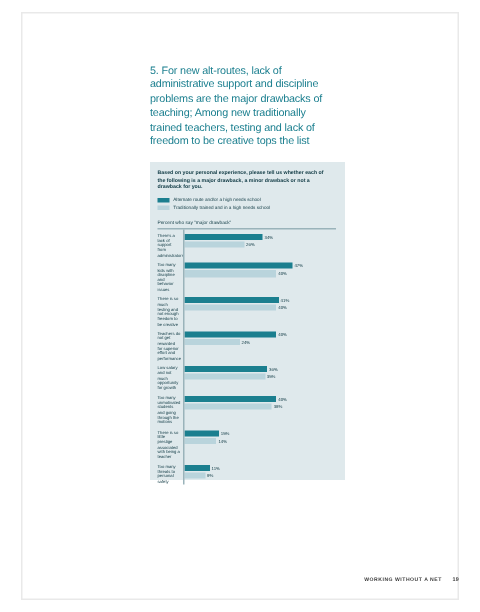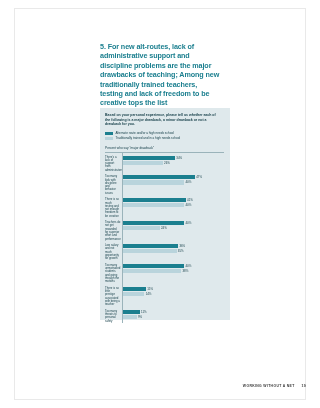--- a/index.html
+++ b/index.html
@@ -13,21 +13,21 @@
   
   .page-frame{
     position:absolute;left:14px;top:8px;width:292px;height:392px;
     border:1px solid #e9e9e9;box-sizing:border-box;
   }
   .content{
     position:absolute;left:100px;top:42px;width:145px;
   }
   .q-heading{
     color:#1b7f8f;
-    font-weight:bold;
+    font-weight:normal;
     font-size:7.2px;
     line-height:9.4px;
     letter-spacing:-0.1px;
     margin:0 0 7px 0;
     width:120px;
   }
   .panel{
     position:absolute;left:100px;top:108px;
     width:130px;height:212px;
     background:#dfe9ec;

